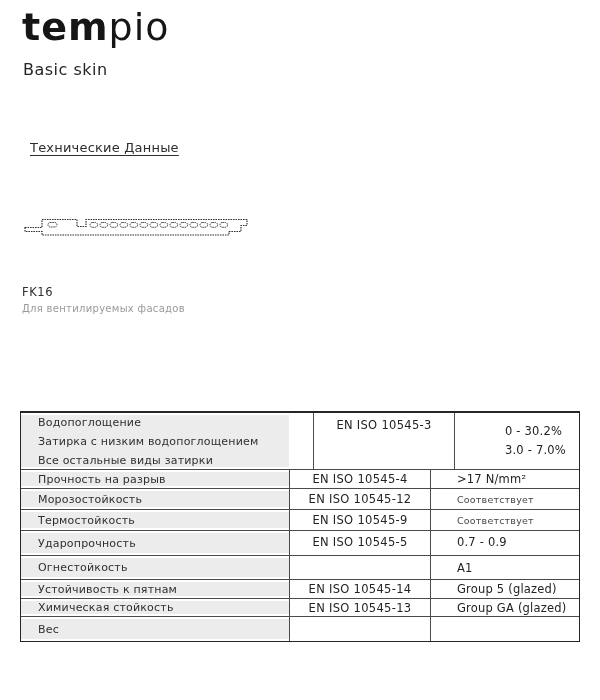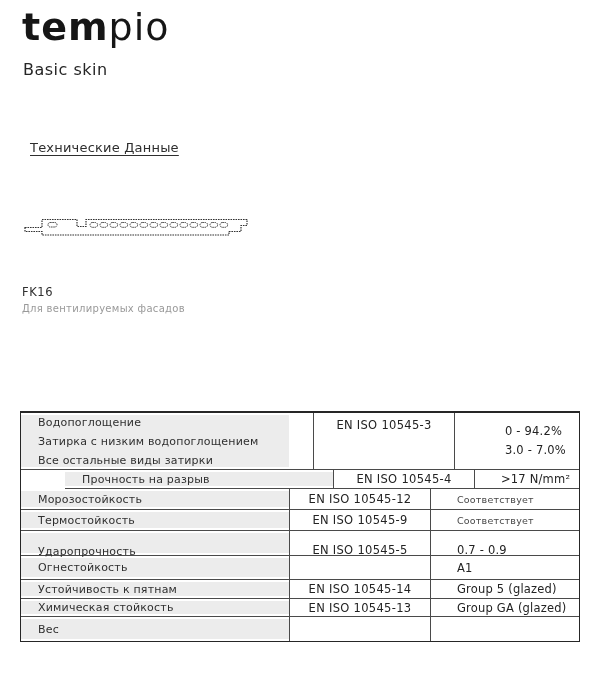--- a/index.html
+++ b/index.html
@@ -33,23 +33,23 @@
   .shade.multi{flex-direction:column;align-items:flex-start;justify-content:center;line-height:19px;}
   .c2{width:142px;box-sizing:border-box;border-left:1px solid #4a4a4a;border-right:1px solid #4a4a4a;
       display:flex;align-items:center;justify-content:center;font-size:11.5px;color:#232323;
       letter-spacing:0.3px;}
   .c3{flex:1;box-sizing:border-box;display:flex;align-items:center;padding-left:26px;
       font-size:11.5px;color:#232323;letter-spacing:0.2px;}
   .c3.lines{flex-direction:column;align-items:flex-start;justify-content:center;line-height:19px;}
   .c3 .small-val{font-size:9.5px;color:#474747;}
   .r1{height:57px;gap:24px;}
   .r1 .c2{align-items:flex-start;padding-top:5px;}
-  .r2{height:19px;margin-left:44px;} .r3{height:21px;} .r4{height:21px;}
+  .r2{height:19px;} .r3{height:21px;} .r4{height:21px;}
   .r5{height:25px;}
-  .r5 .shade,.r5 .c2,.r5 .c3{align-items:flex-start;padding-top:12px;}
+  .r5 .shade,.r5 .c2,.r5 .c3{align-items:flex-start;padding-top:4px;}
   .r6{height:24px;justify-content:space-between;}
   .r7{height:19px;} .r8{height:18px;} .r9{height:19px;} .r10{height:24px;}
 </style>
 </head>
 <body>
 
 <div class="logo"><span class="b">tem</span><span class="l">pio</span></div>
 <div class="subtitle">Basic skin</div>
 
 <div class="heading">Технические Данные</div>
@@ -84,21 +84,21 @@
     <div class="c1">
       <div class="shade multi">
         <div>Водопоглощение</div>
         <div>Затирка с низким водопоглощением</div>
         <div>Все остальные виды затирки</div>
       </div>
     </div>
     <div class="c2">EN ISO 10545-3</div>
     <div class="c3 lines">
       <div></div>
-      <div>0 - 94.2%</div>
+      <div>0 - 30.2%</div>
       <div>3.0 - 7.0%</div>
     </div>
   </div>
 
   <div class="trow r2">
     <div class="c1">
         <div class="shade">Прочность на разрыв</div>
       </div>
     <div class="c2">EN ISO 10545-4</div>
     <div class="c3">&gt;17 N/mm²</div>

